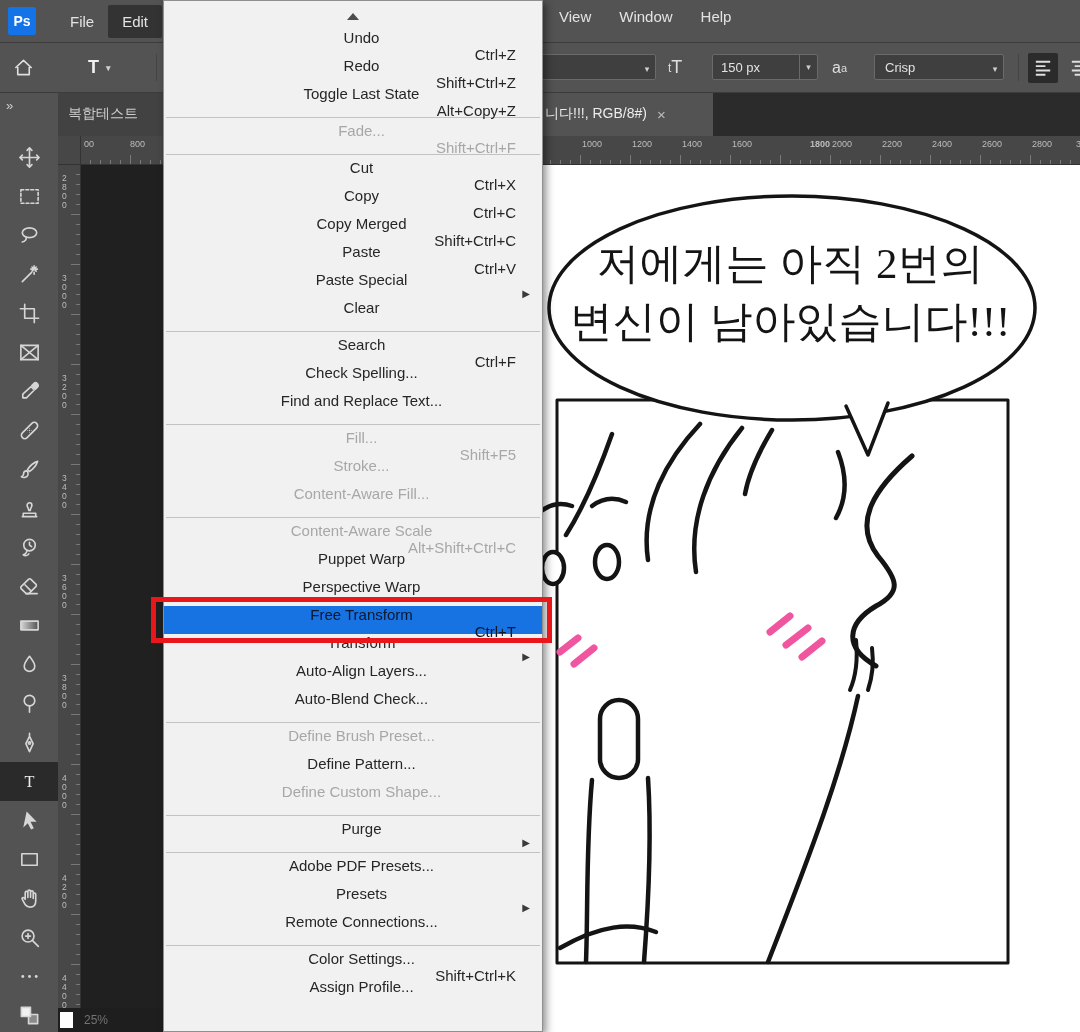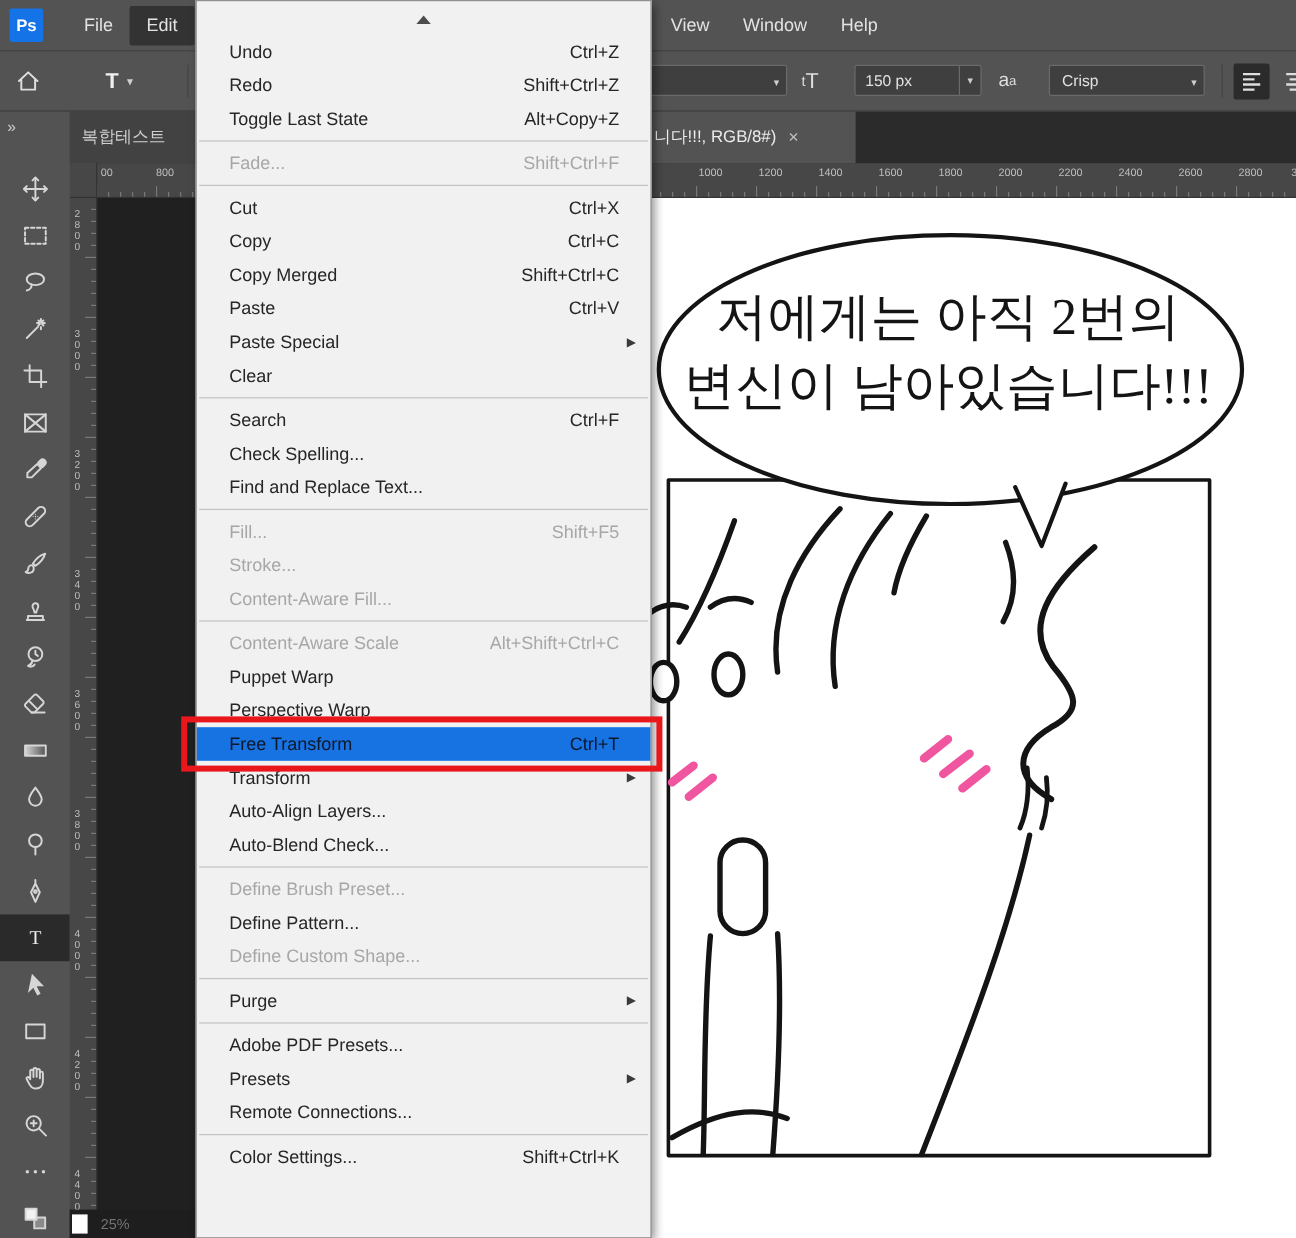--- a/index.html
+++ b/index.html
@@ -6,21 +6,21 @@
   body{width:1080px;height:1032px;position:relative;overflow:hidden;background:#535353;
        font-family:"Liberation Sans",sans-serif;-webkit-font-smoothing:antialiased;}
 
   
   .menubar{position:absolute;left:0;top:0;width:1080px;height:42px;background:#535353;
            border-bottom:1px solid #3c3c3c;z-index:10;display:flex;align-items:center;}
   .pslogo{position:absolute;left:8px;top:7px;width:28px;height:28px;background:#1473e6;
           color:#fff;font-weight:bold;font-size:14px;display:flex;align-items:center;
           justify-content:center;border-radius:2px;}
   .mb-left{position:absolute;left:56px;top:0;height:42px;display:flex;align-items:center;}
-  .mb-right{position:absolute;left:545px;top:0;height:42px;display:flex;align-items:center;}
+  .mb-right{position:absolute;left:545px;top:0;height:42px;display:flex;}
   .mb-item{padding:8px 14px;color:#e3e3e3;font-size:15px;border-radius:2px;cursor:default;}
   .mb-active{background:#333333;}
 
   
   .optionsbar{position:absolute;left:0;top:43px;width:1080px;height:49px;background:#535353;
               border-bottom:1px solid #3c3c3c;z-index:10;}
   .ob-abs{position:absolute;top:0;height:100%;display:flex;align-items:center;}
   .home{left:12px;}
   .tpreset{left:88px;color:#f0f0f0;font-size:18px;font-weight:bold;}
   .tpreset .chev{margin-left:7px;}
@@ -87,21 +87,21 @@
   .zoomval{color:#737373;font-size:12px;margin-left:11px;}
 
   
   .menu{position:absolute;left:163px;top:0;width:380px;min-height:1032px;background:#f1f1f1;
         border:1px solid #8f8f8f;box-sizing:border-box;z-index:40;
         box-shadow:3px 3px 8px rgba(0,0,0,0.45);padding-top:2px;}
   .scrollup{height:26px;display:flex;align-items:center;justify-content:center;}
   .scrollup .tri{width:0;height:0;border-left:6px solid transparent;border-right:6px solid transparent;
                  border-bottom:7px solid #4c4c4c;}
   .menu-item{position:relative;height:28px;display:flex;align-items:center;
-             padding:0 10px 0 27px;font-size:15px;color:#262626;}
+             padding:0 10px 0 27px;font-size:15px;color:#262626;flex-direction:column;}
   .menu-item.disabled{color:#a7a7a7;}
   .menu-item.selected{background:#1673e1;color:#0f172a;}
   .mi-label{white-space:nowrap;}
   .mi-shortcut{margin-left:auto;padding-right:16px;white-space:nowrap;}
   .mi-arrow{margin-left:auto;font-size:10px;color:#3a3a3a;padding-right:2px;}
   .menu-sep{height:1px;background:#c2c2c2;margin:4px 2px;}
   .anno{position:absolute;left:-13px;right:-10px;top:-9px;bottom:-9px;
         border:5px solid #e9161c;z-index:6;pointer-events:none;}
 </style>
 </head>
@@ -481,21 +481,21 @@
     <div class="htick" style="left: 960px; height: 4px;"></div>
     <div class="htick" style="left: 970px; height: 4px;"></div>
     <div class="htick" style="left: 980px; height: 4px;"></div>
     <div class="htick" style="left: 990px; height: 4px;"></div>
     <span class="hlabel" style="left: 4px;">00</span>
     <span class="hlabel" style="left: 50px;">800</span>
     <span class="hlabel" style="left: 502px;">1000</span>
     <span class="hlabel" style="left: 552px;">1200</span>
     <span class="hlabel" style="left: 602px;">1400</span>
     <span class="hlabel" style="left: 652px;">1600</span>
-    <span class="hlabel" style="left: 702px;">1800</span>
+    <span class="hlabel" style="left: 730px; font-weight: bold;">1800</span>
     <span class="hlabel" style="left: 752px;">2000</span>
     <span class="hlabel" style="left: 802px; text-align: right;">2200</span>
     <span class="hlabel" style="left: 852px;">2400</span>
     <span class="hlabel" style="left: 902px;">2600</span>
     <span class="hlabel" style="left: 952px;">2800</span>
     <span class="hlabel" style="left: 996px;">3000</span>
   </div>
 <div class="vruler">
     <div class="vtick" style="top: 0px; width: 9px;"></div>
     <div class="vtick" style="top: 10px; width: 4px;"></div>
@@ -745,14 +745,17 @@
         <span class="mi-arrow">▶</span>
       </div>
       <div class="menu-item enabled">
         <span class="mi-label">Remote Connections...</span>
       </div>
       <div class="menu-sep"></div>
       <div class="menu-item enabled">
         <span class="mi-label">Color Settings...</span>
         <span class="mi-shortcut">Shift+Ctrl+K</span>
       </div>
+      <div class="menu-item enabled">
+        <span class="mi-label">Assign Profile...</span>
+      </div>
     </div>
 </div>
 
 </body></html>

